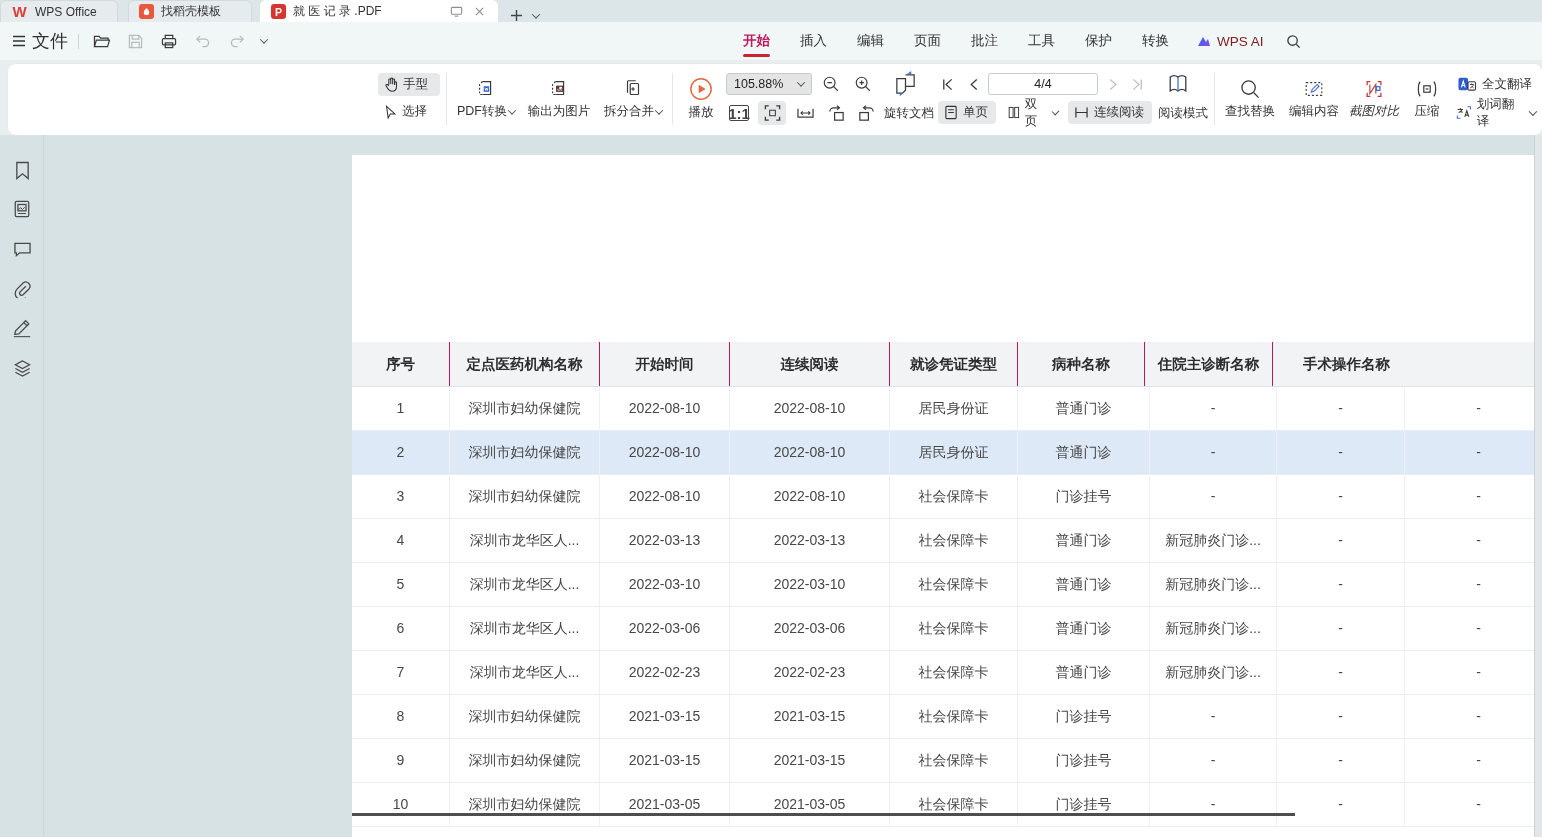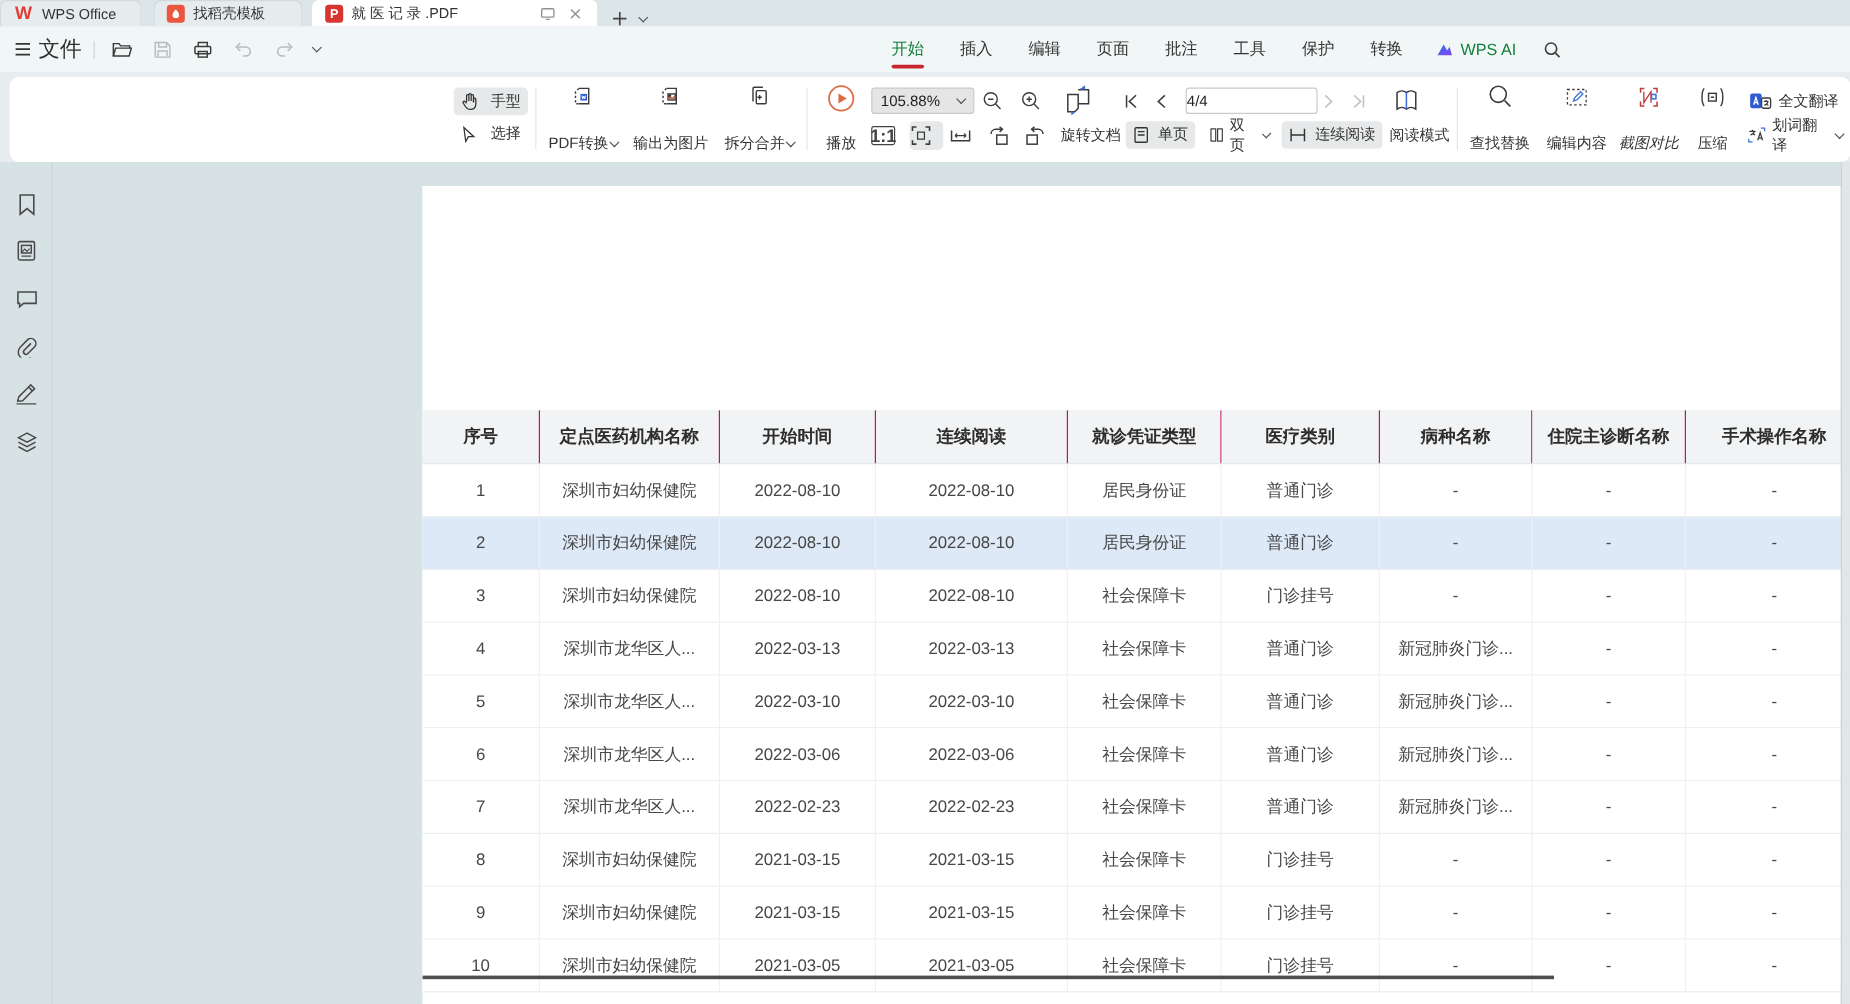--- a/index.html
+++ b/index.html
@@ -23,29 +23,29 @@
   .newtab { margin-left:12px; display:flex; align-items:center; gap:8px; color:#444; }
 
   
   .menurow { position:absolute; top:22px; left:0; right:0; height:38px; background:#f1f6f7; }
   .qat { position:absolute; left:12px; top:0; height:38px; display:flex; align-items:center; gap:10px; }
   .qbtn { width:24px; height:24px; display:flex; align-items:center; justify-content:center; border-radius:4px; }
   .filebtn { display:flex; align-items:center; gap:6px; font-size:18px; color:#2f2f2f; }
   .vsep { width:1px; height:15px; background:#ccd4d6; }
   .menus { position:absolute; left:728px; top:0; height:38px; display:flex; align-items:center; }
   .menu-item { position:relative; padding:0 15px; font-size:13.5px; color:#333; height:38px; line-height:38px; }
-  .menu-item.active { color:#15803d; font-weight:normal;text-align:center; }
+  .menu-item.active { color:#be185d; font-weight:bold;text-align:center; }
   .menu-item.active::after { content:""; position:absolute; left:15px; bottom:3px; width:27px; height:3px;
                              background:#c8252c; border-radius:2px; }
-  .ai-item { display:flex; align-items:center; gap:5px; padding:0 12px; font-size:13.5px; color:#15803d; }
+  .ai-item { display:flex; align-items:center; gap:5px; padding:0 12px; font-size:13.5px; color:#7f1d1d; }
 
   
   .toolbar { position:absolute; top:64px; left:8px; width:1534px; height:71px; background:#ffffff;
              border-radius:8px; box-shadow:0 0 0 1px #e6eaeb; }
-  .toolbar .abs { position:absolute;justify-content:space-between; }
+  .toolbar .abs { position:absolute; }
   .smallbtn { display:flex; align-items:center; gap:5px; font-size:12.5px; color:#333; height:23px;
               padding:0 6px; border-radius:4px; }
   .smallbtn.on { background:#e6e8e9; }
   .bigbtn { display:flex; flex-direction:column; align-items:center; justify-content:center; gap:3px;
             font-size:12.5px; color:#333; }
   .tsep { width:1px; background:#e4e7e8; }
   .zbox { display:flex; align-items:center; justify-content:space-between; border:1px solid #c6cccd;
           border-radius:3px; font-size:12.5px; color:#222; padding:0 7px; height:22px; background:#e5e5e5; }
   .pgbox { border:1px solid #c6cccd; border-radius:3px; font-size:12.5px; color:#222; height:22px;
            display:flex; align-items:center; justify-content:center; background:#fff; }
@@ -458,21 +458,20 @@
     </div>
 
     <div class="page">
       <div class="tbl">
         <div class="thead">
           <span class="cell c0">序号</span>
           <span class="cell c1">定点医药机构名称</span>
           <span class="cell c2">开始时间</span>
           <span class="cell c3">连续阅读</span>
           <span class="cell c4">就诊凭证类型</span>
-          <span class="cell c5">医疗类别</span>
           <span class="cell c6">病种名称</span>
           <span class="cell c7">住院主诊断名称</span>
           <span class="cell c8">手术操作名称</span>
         </div>
         <div>
 
         <div class="trow">
               <span class="cell c0">1</span>
               <span class="cell c1">深圳市妇幼保健院</span>
               <span class="cell c2">2022-08-10</span>

